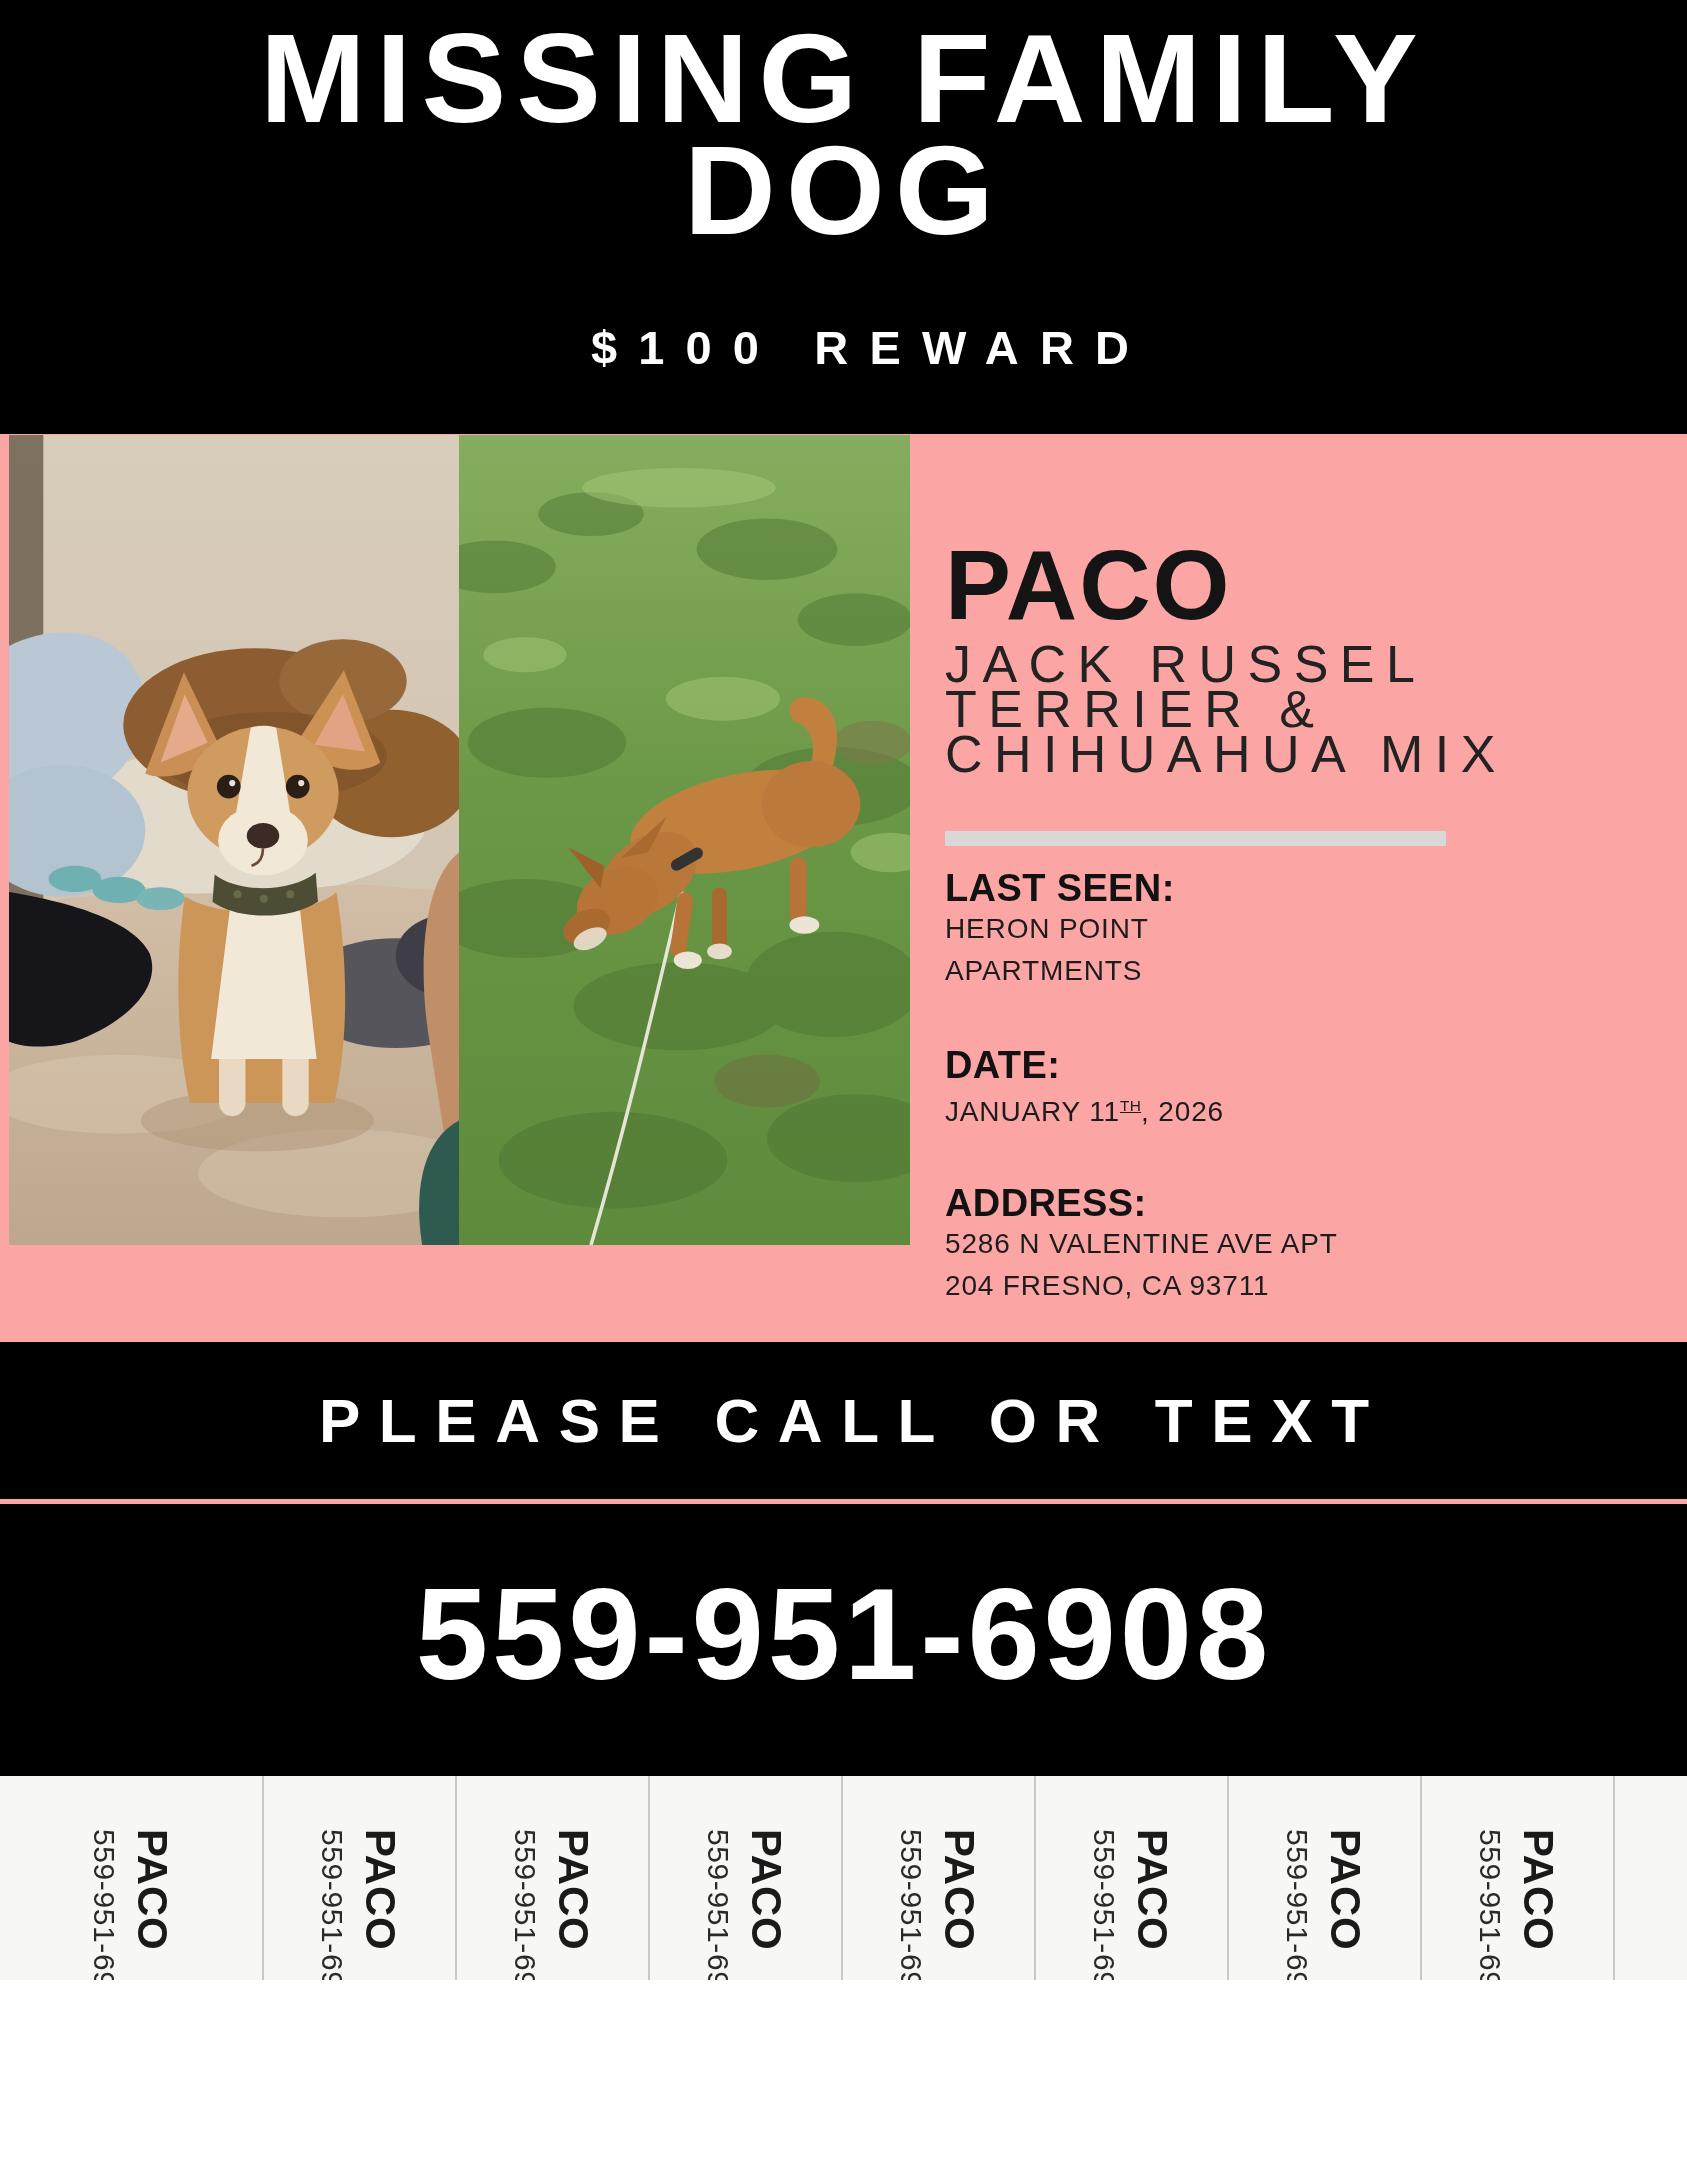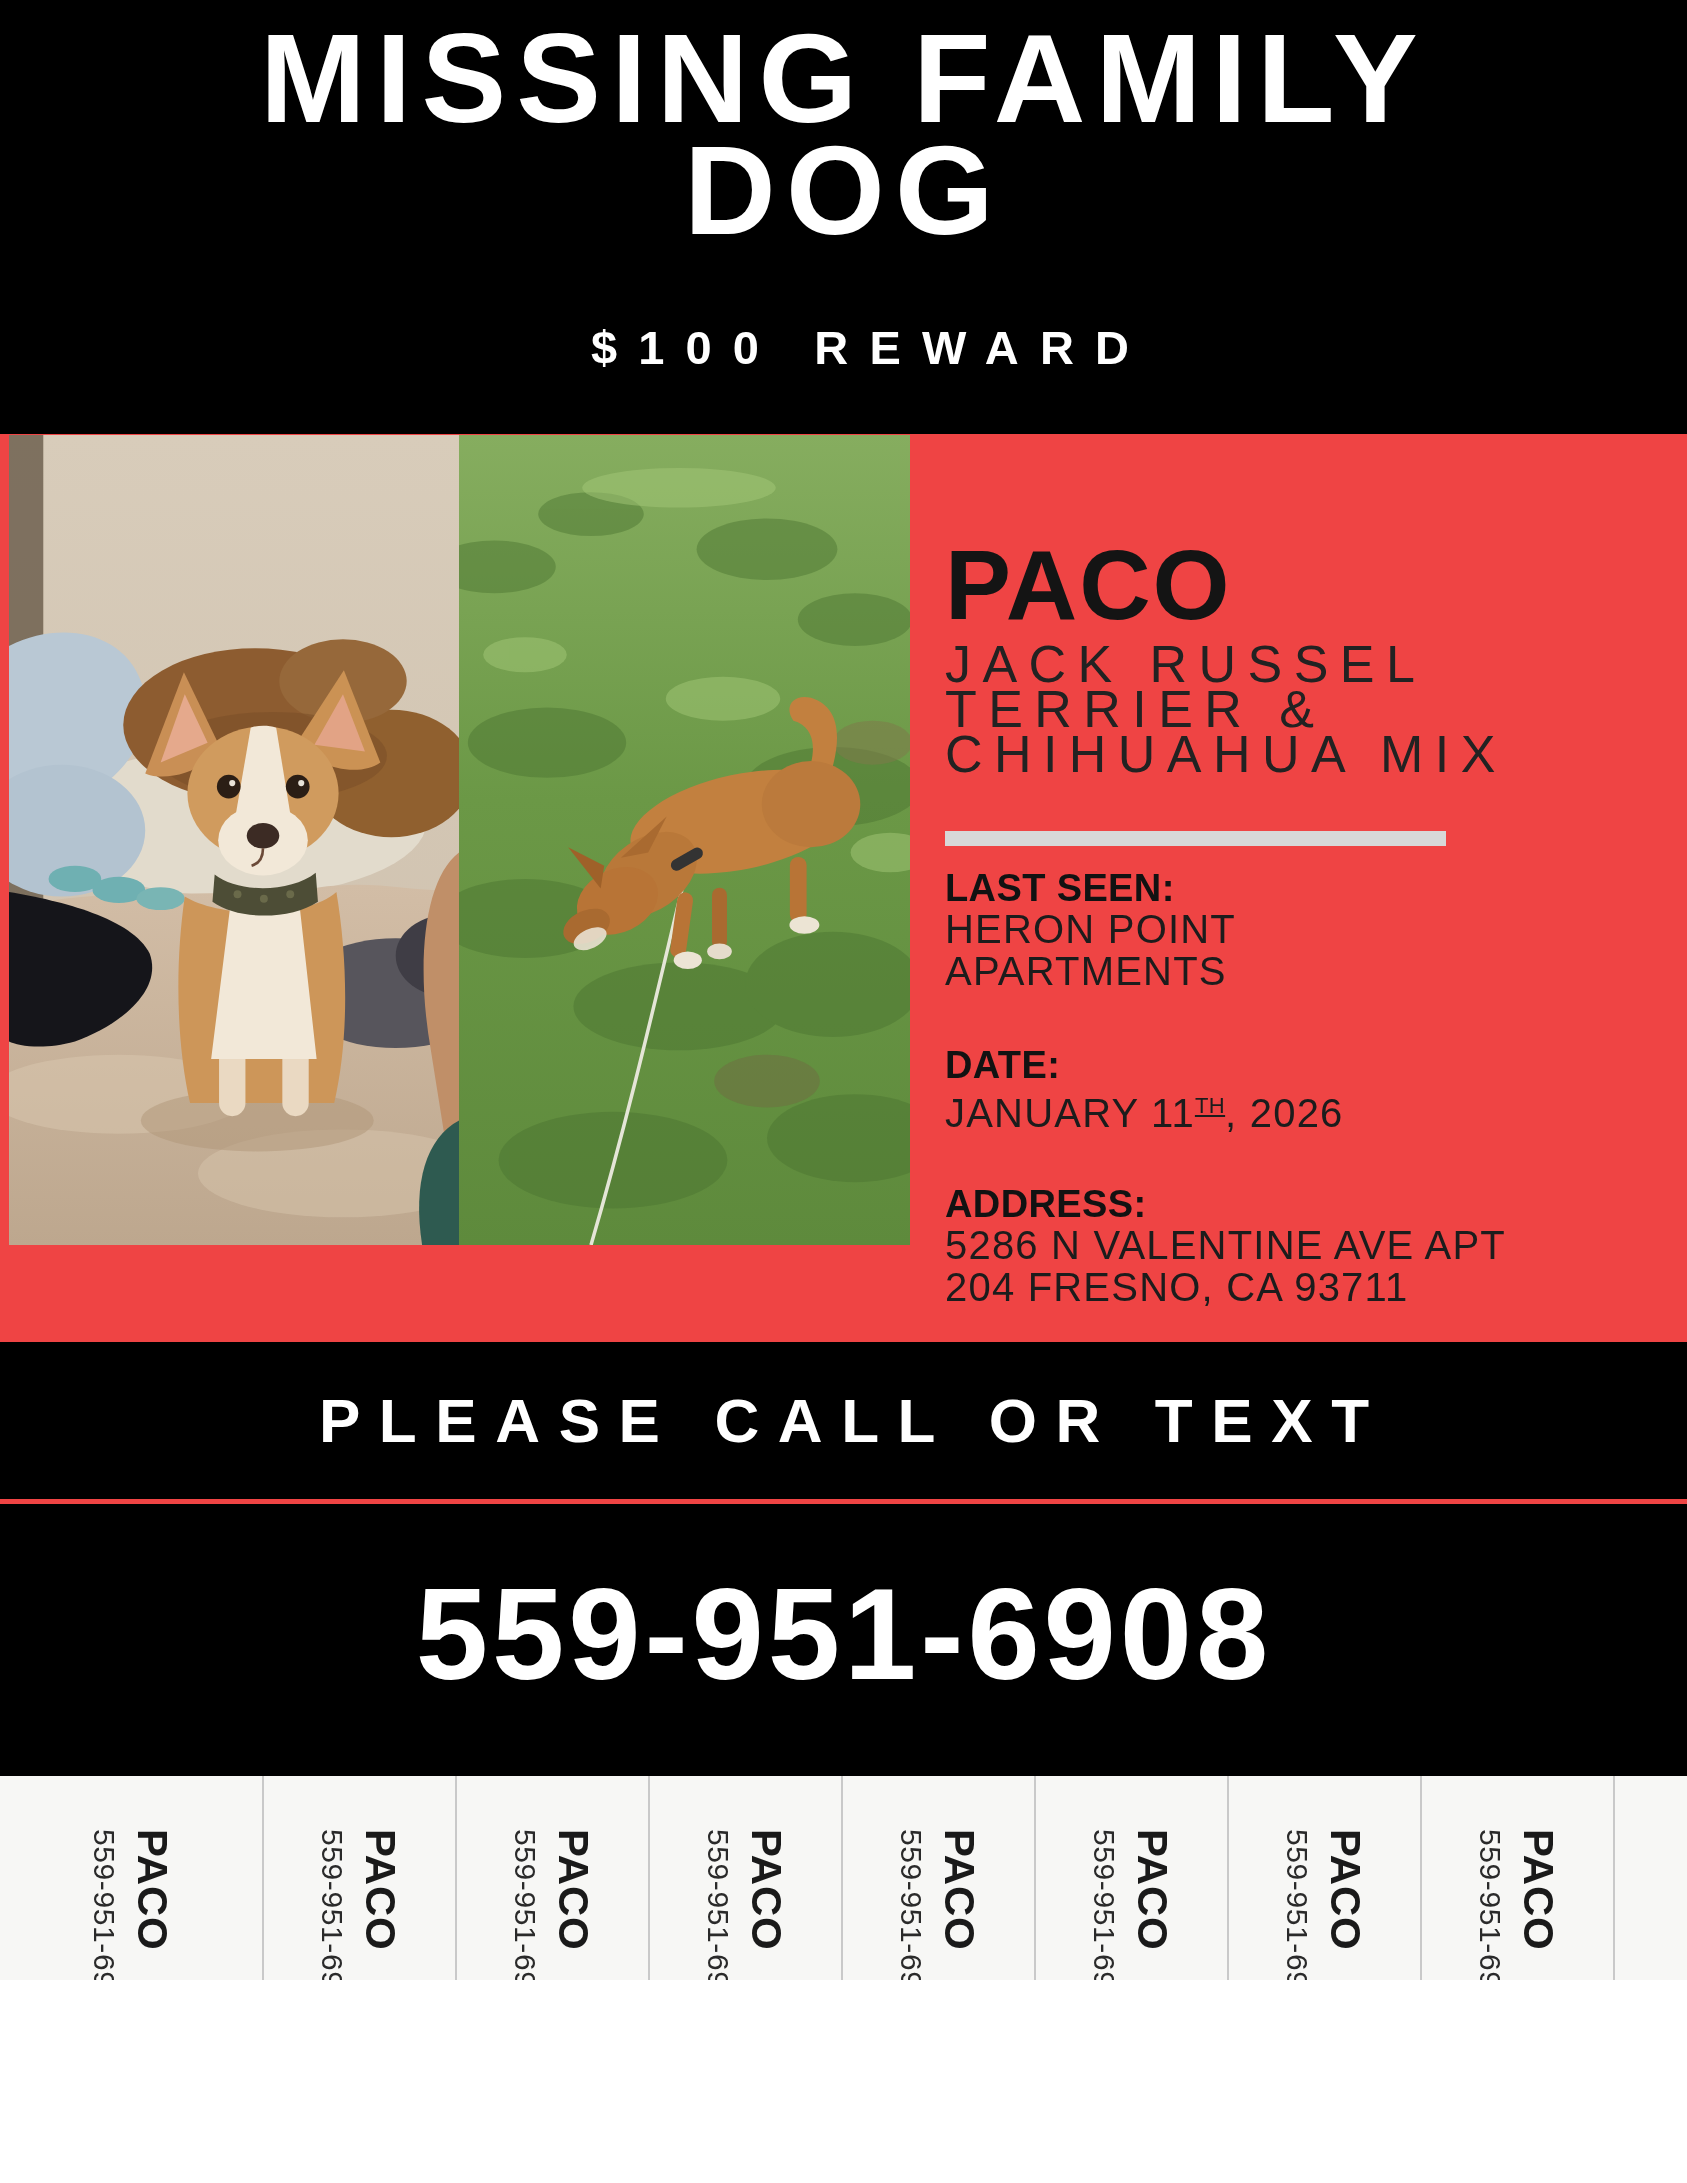--- a/index.html
+++ b/index.html
@@ -1,20 +1,20 @@
 <!DOCTYPE html>
 <html style="font-size:7px"><head>
 <meta charset="utf-8">
 <style>
   html, body { margin: 0; padding: 0; background: #ffffff; }
   .poster {
     position: relative;
     width: 1688px;
     height: 1980px;
-    background: #ef4444;
+    background: #fca5a5;
     overflow: hidden;
     font-family: "Liberation Sans", sans-serif;
     color: #111111;
   }
 
   
   .header {
     position: absolute; top: 0; left: 0;
     width: 1688px; height: 434px;
     background: #000000; color: #ffffff;
@@ -41,21 +41,21 @@
   
   .info { position: absolute; left: 945px; top: 534px; width: 721px; }
   .dog-name { font-size: 99px; line-height: 101px; font-weight: 700; letter-spacing: 0.02em; color: #141414; }
   .breed { margin-top: 7px; font-size: 52px; line-height: 45px; letter-spacing: 0.22em; color: #222222; }
   .divider-bar { margin-top: 54px; width: 501px; height: 14.5px; background: #d8d8d8; }
   .info-group { margin-top: 0; }
   .g-lastseen { margin-top: 22px; }
   .g-date     { margin-top: 53px; }
   .g-address  { margin-top: 50px; }
   .info-label { font-size: 38px; line-height: 40px; font-weight: 700; letter-spacing: 0.01em; color: #121212; }
-  .info-value { font-size: 40px; line-height: 42px; letter-spacing: 0.03em; color: #1c1c1c; }
+  .info-value { font-size: 28px; line-height: 42px; letter-spacing: 0.03em; color: #1c1c1c; }
   .info-value sup { font-size: 55%; vertical-align: super; letter-spacing: 0.02em; text-decoration: underline; }
 
   
   .call-band {
     position: absolute; top: 1342px; left: 0; width: 1688px; height: 157px;
     background: #000000; display: flex; align-items: center; justify-content: center;
   }
   .call-text {
     color: #ffffff; font-size: 62px; font-weight: 700;
     letter-spacing: 0.3em; text-indent: 0.3em;

